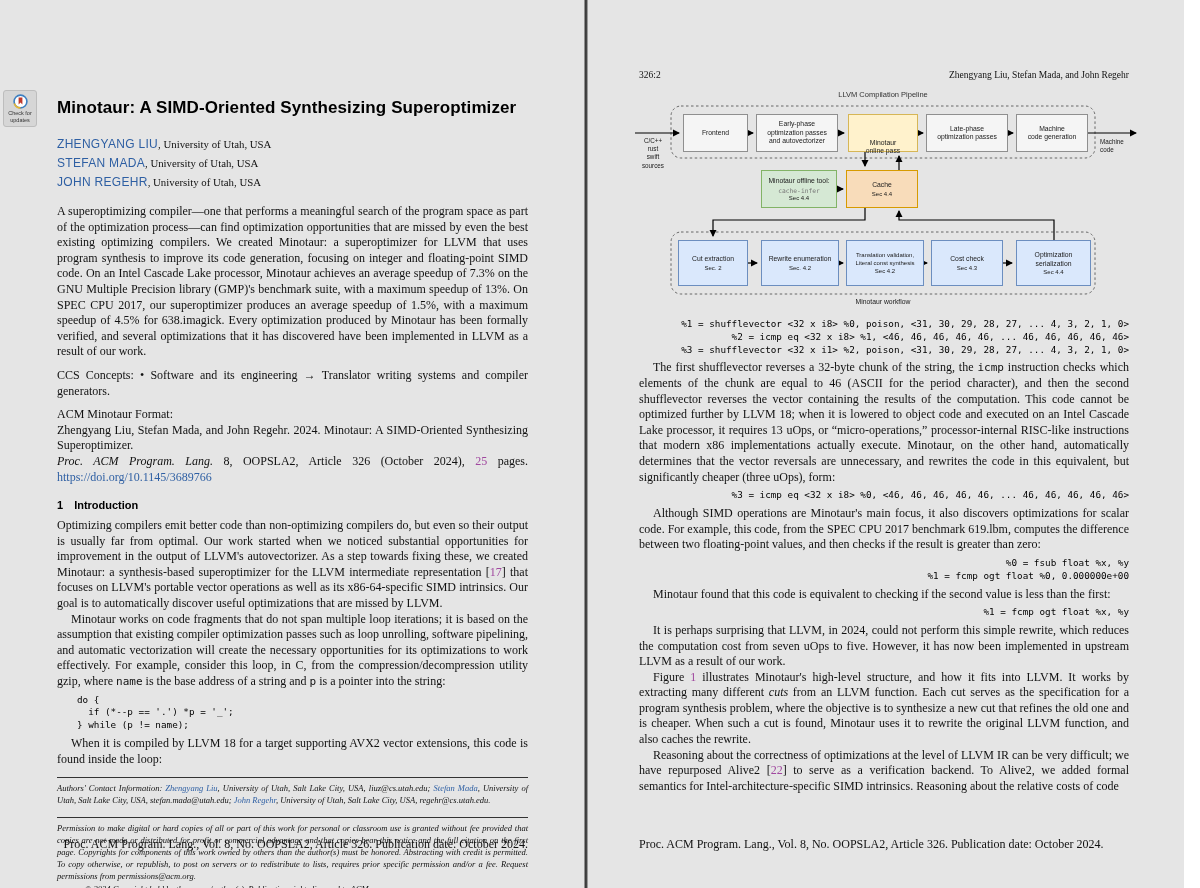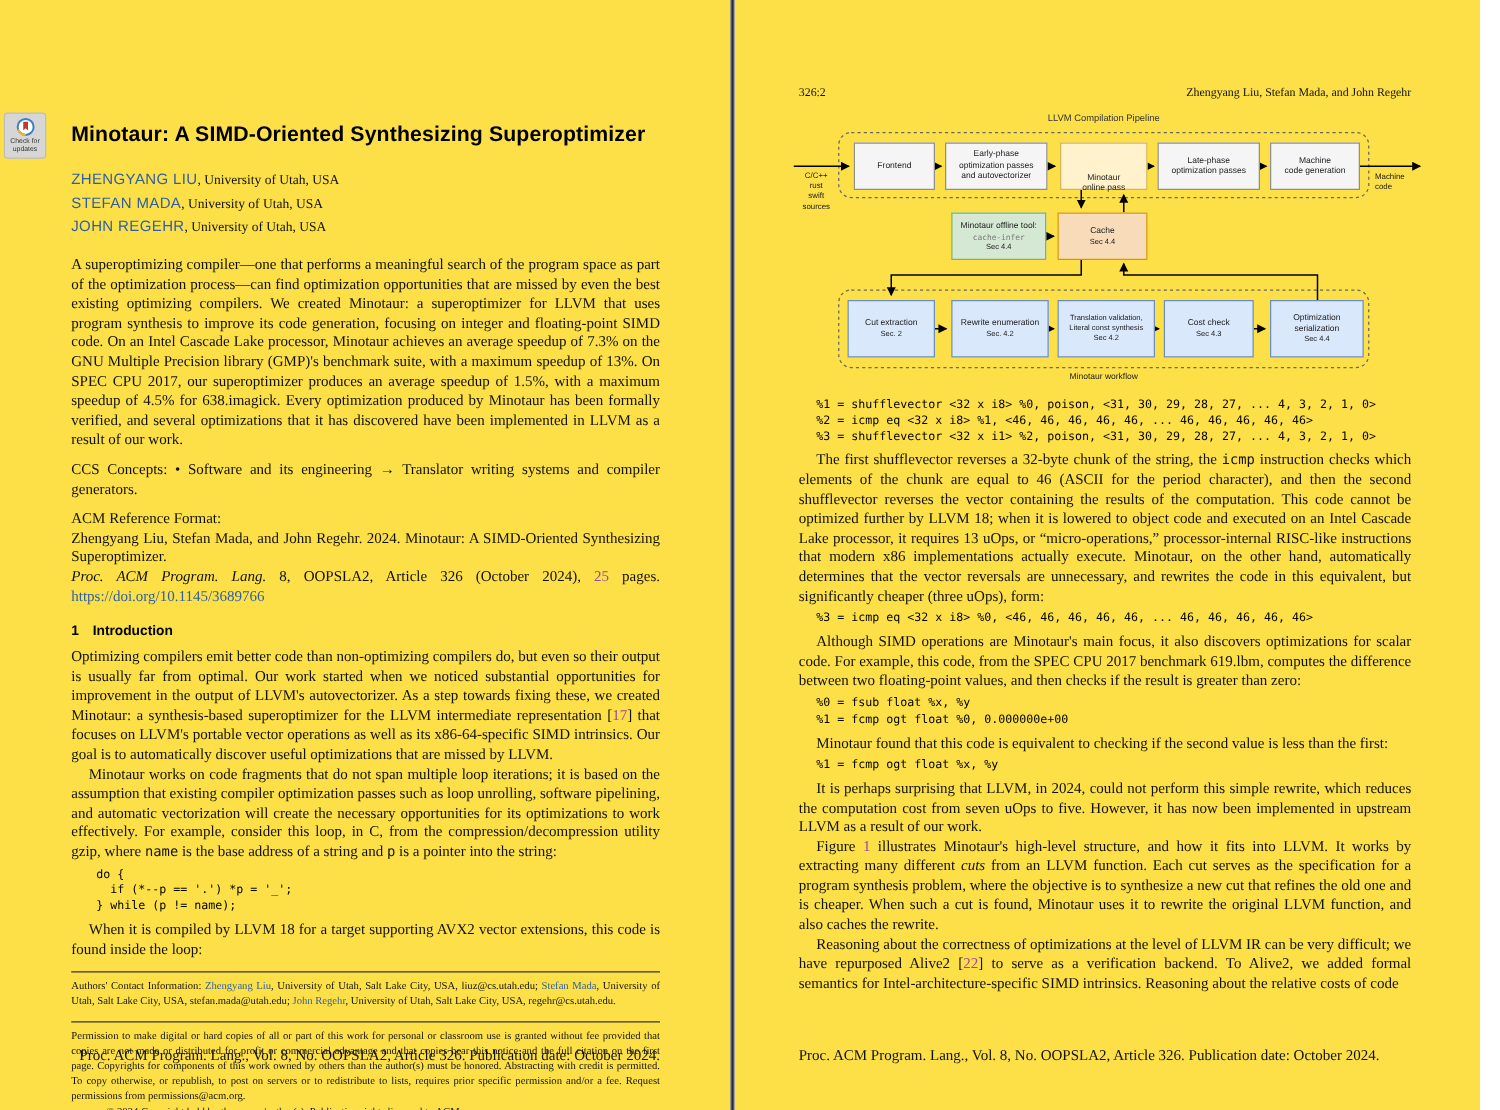--- a/index.html
+++ b/index.html
@@ -4,21 +4,21 @@
 <style>
   * { box-sizing: border-box; margin: 0; padding: 0; }
   html,body { width:1200px; height:888px; }
   body {
     background:#ffffff;
     display:flex;
     font-family:"Liberation Serif", serif;
     color:#111;
     overflow:hidden;
   }
-  .page { background:#fde047; position:relative; overflow:hidden; height:888px; }
+  .page { background:#e5e5e5; position:relative; overflow:hidden; height:888px; }
   .page-left  { width:584px; padding:70px 56px 0 57px; }
   .divider { width:4px; height:888px; background:linear-gradient(90deg,#bbb 0%,#222 45%,#555 70%,#ccc 100%); flex:none; }
   .page-right { width:596px; padding:70px 55px 0 51px; }
 
   
   .badge {
     position:absolute; left:3px; top:90px; width:34px; height:37px;
     background:#d6d6d6; border:1px solid #bdbdbd; border-radius:3px;
     display:flex; flex-direction:column; align-items:center; justify-content:center;
     gap:1px; cursor:pointer;
@@ -35,21 +35,21 @@
   .i { font-style:italic; }
   .link { color:#2e5fa3; }
   .ref { color:#a0479f; }
   .mono { font-family:"DejaVu Sans Mono",monospace; font-size:.92em; }
   h2.sec { font-family:"Liberation Sans",sans-serif; font-size:11px; font-weight:bold; margin:14px 0 7px 0; color:#000; }
   h2.sec .sec-num { margin-right:11px; }
   .codeblock { font-family:"DejaVu Sans Mono",monospace; font-size:9.3px; line-height:1.38; margin:4px 0 4px 20px; color:#000; }
   .codeline { white-space:pre; }
   .ind { text-indent:14px; }
   .fnrule { border:none; border-top:1px solid #333; margin:10px 0 5px 0; }
-  .small { font-size:8.5px; line-height:1.4; text-align:justify; color:#111; }
+  .small { font-size:8.5px; line-height:1.4; text-align:justify; color:#111;font-style:italic; }
   .small + .small { margin-top:1px;margin-left:28px; }
   .footer { position:absolute; bottom:36px; font-size:12px; color:#111; }
   .footer-left-page { right:56px; }
   .footer-right-page { left:51px; }
 
   
   .rp-header { display:flex; justify-content:space-between; font-size:9.5px; margin-bottom:10px; }
   .figure { position:relative; width:532px; height:224px; margin:10px 0 0 -6px;
             font-family:"Liberation Sans",sans-serif; }
   .figure svg.wires { position:absolute; left:0; top:0; }
@@ -60,21 +60,21 @@
   .fbox-sub { font-size:6px; color:#1a1a1a; margin-top:1px; }
   .fbox-cmd { font-family:"DejaVu Sans Mono",monospace; font-size:6.3px; color:#777; margin-top:1px; }
   .box-gray   { background:#f5f5f5; border-color:#8f8f8f; }
   .box-yellow { background:#fff2cc; border-color:#d6b656; }
   .box-green  { background:#d5e8d4; border-color:#82b366; }
   .box-orange { background:#f8dcba; border-color:#d79b00; }
   .box-blue   { background:#dae8fc; border-color:#6c8ebf; }
   .fig-side-label { position:absolute; font-size:6.3px; line-height:1.3; white-space:pre-line; color:#1a1a1a; }
   .fig-wf-label { position:absolute; left:18px; top:208px; width:464px; text-align:center; font-size:6.8px; color:#1a1a1a; }
   .caption { font-family:"Liberation Sans",sans-serif; font-size:10px; font-weight:500; text-align:center; margin:8px 0 10px 0; color:#000; }
-  .rp-code { margin-left:14px; }
+  .rp-code { margin-left:14px;text-align:right; }
 </style>
 </head>
 <body>
 
 <div class="page page-left">
 
   <div class="badge">
     <svg width="15" height="15" viewBox="0 0 15 15">
       <circle cx="7.5" cy="7.5" r="6.4" fill="#fff" stroke="#3d7fc1" stroke-width="1.6"></circle>
       <path d="M1.4 9.5 A6.4 6.4 0 0 0 7.5 13.9" fill="none" stroke="#e8b630" stroke-width="1.6"></path>
@@ -96,21 +96,21 @@
     <div class="author-line">
       <span class="author-name">JOHN REGEHR</span><span class="author-aff">, University of Utah, USA</span>
     </div>
   </div>
 
   <p class="body abstract">A superoptimizing compiler—one that performs a meaningful search of the program space as part of the optimization process—can find optimization opportunities that are missed by even the best existing optimizing compilers. We created Minotaur: a superoptimizer for LLVM that uses program synthesis to improve its code generation, focusing on integer and floating-point SIMD code. On an Intel Cascade Lake processor, Minotaur achieves an average speedup of 7.3% on the GNU Multiple Precision library (GMP)'s benchmark suite, with a maximum speedup of 13%. On SPEC CPU 2017, our superoptimizer produces an average speedup of 1.5%, with a maximum speedup of 4.5% for 638.imagick. Every optimization produced by Minotaur has been formally verified, and several optimizations that it has discovered have been implemented in LLVM as a result of our work.</p>
 
   <p class="meta"><span>CCS Concepts: • </span><span class="b">Software and its engineering → Translator writing systems and compiler generators</span><span>.</span></p>
 
   <p class="meta">
-    <span class="b">ACM Reference Format:</span><br>
+    <span class="b">ACM Minotaur Format:</span><br>
     <span>Zhengyang Liu, Stefan Mada, and John Regehr. 2024. Minotaur: A SIMD-Oriented Synthesizing Superoptimizer.</span><br>
     <span><span class="i">Proc. ACM Program. Lang.</span><span> 8, OOPSLA2, Article 326 (October 2024), </span><span class="ref">25</span><span> pages. </span><span class="link">https://doi.org/10.1145/3689766</span></span>
   </p>
 
   <h2 class="sec">
     <span class="sec-num">1</span><span>Introduction</span>
   </h2>
 
   <p class="body"><span>Optimizing compilers emit better code than non-optimizing compilers do, but even so their output is usually far from optimal. Our work started when we noticed substantial opportunities for improvement in the output of LLVM's autovectorizer. As a step towards fixing these, we created Minotaur: a synthesis-based superoptimizer for the LLVM intermediate representation [</span><span class="ref">17</span><span>] that focuses on LLVM's portable vector operations as well as its x86-64-specific SIMD intrinsics. Our goal is to automatically discover useful optimizations that are missed by LLVM.</span></p>
   <p class="body ind"><span>Minotaur works on code fragments that do not span multiple loop iterations; it is based on the assumption that existing compiler optimization passes such as loop unrolling, software pipelining, and automatic vectorization will create the necessary opportunities for its optimizations to work effectively. For example, consider this loop, in C, from the compression/decompression utility gzip, where </span><span class="mono">name</span><span> is the base address of a string and </span><span class="mono">p</span><span> is a pointer into the string:</span></p>

